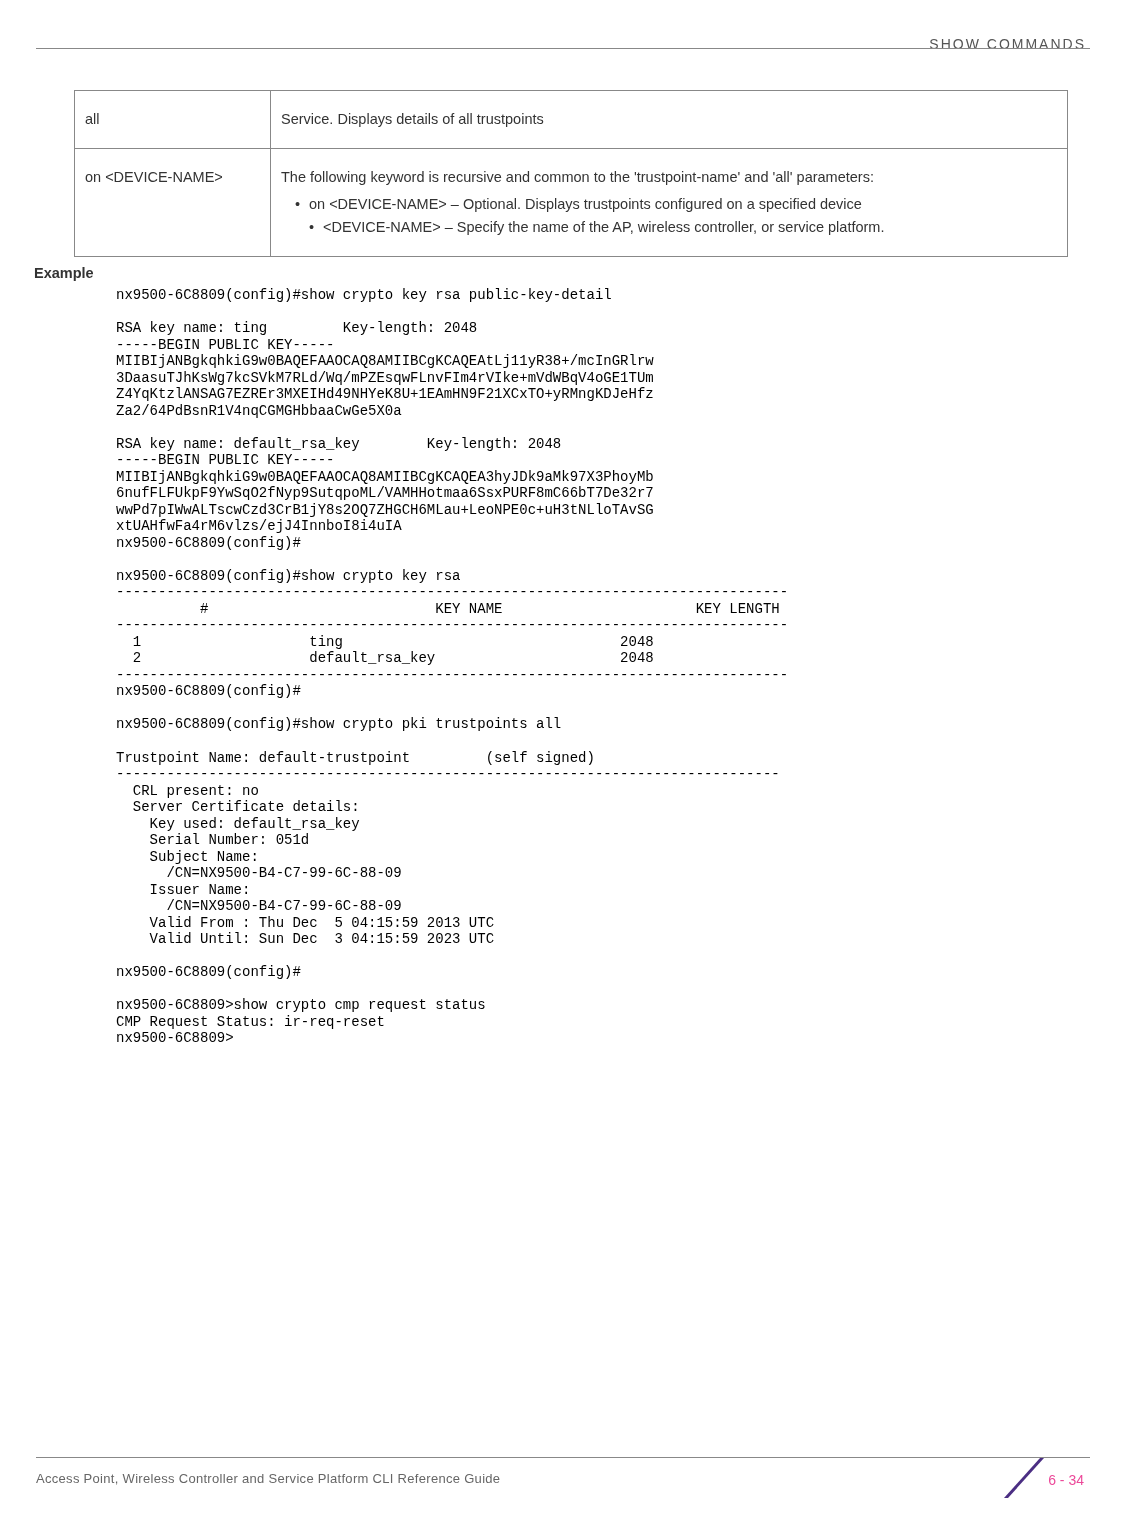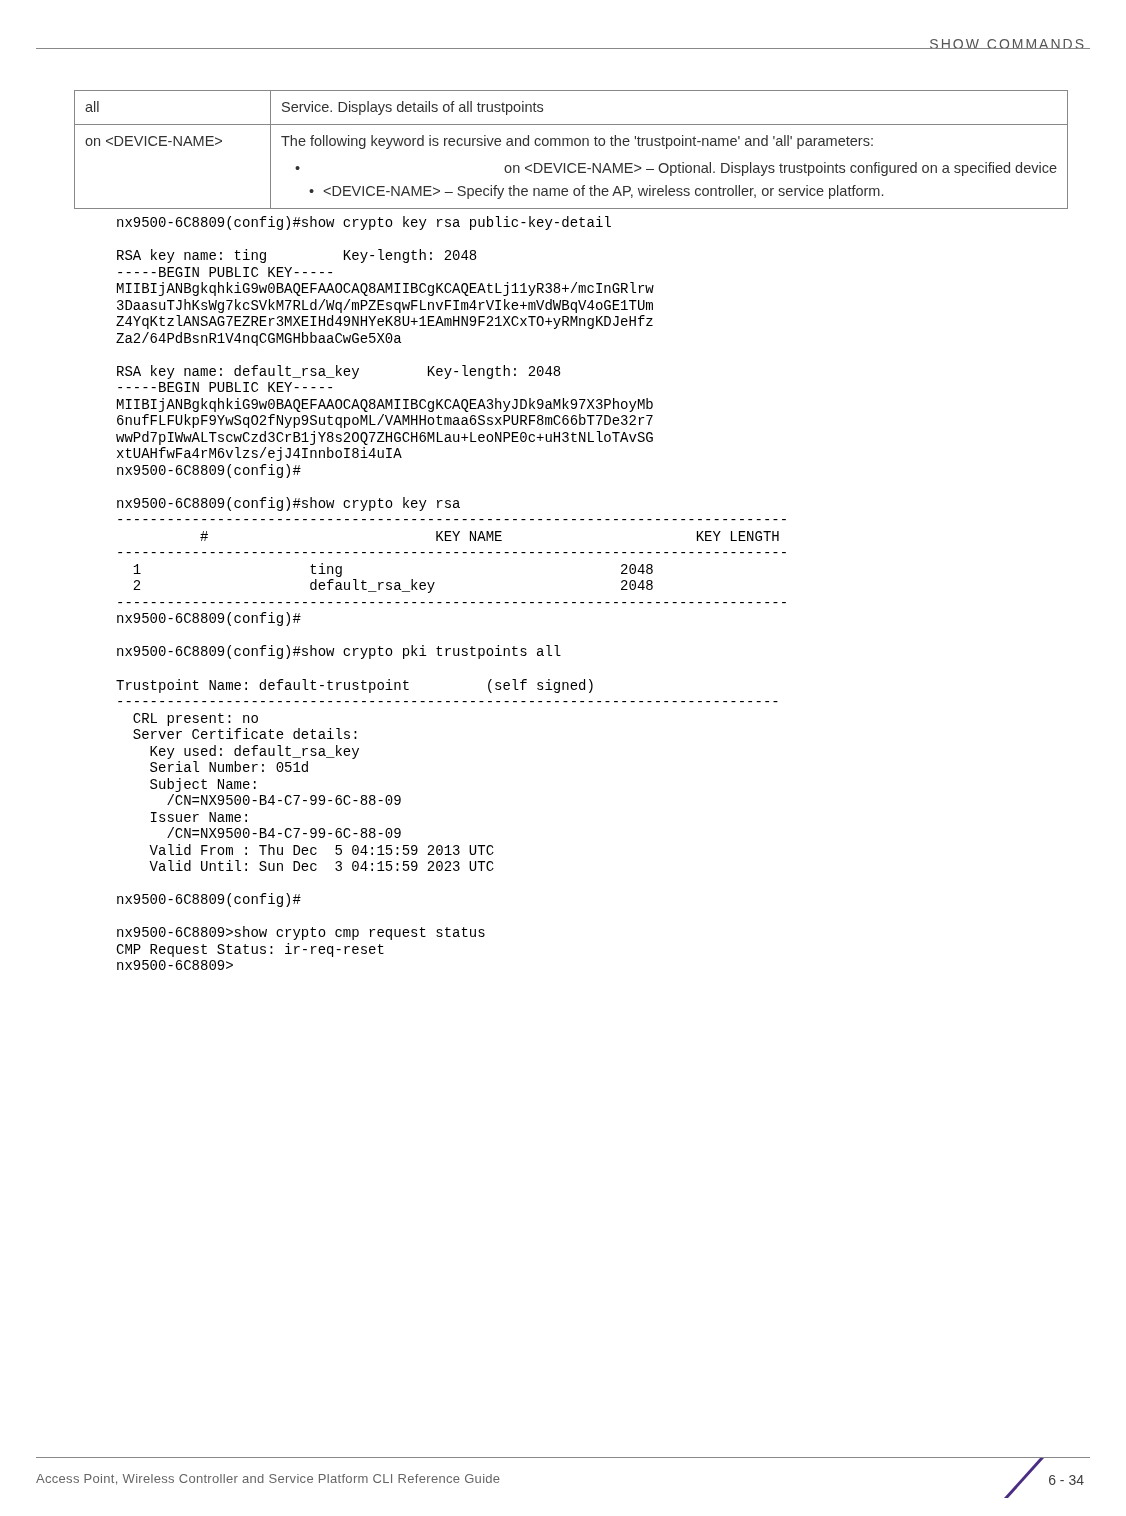--- a/index.html
+++ b/index.html
@@ -37,37 +37,36 @@
     .content {
       padding: 28px 58px 0 74px;
     }
     table.params {
       width: 100%;
       border-collapse: collapse;
       font-size: 14.5px;
     }
     table.params td {
       border: 1px solid #888;
-      padding: 6px 10px;
+      padding: 18px 10px;
       vertical-align: top;
       line-height: 1.45;
       margin-top: 20px;
     }
     table.params td.col1 {
       width: 196px;
     }
     .bullet-list {
       padding-left: 14px;
       padding-top: 6px;
     }
     .bullet-item {
       position: relative;
       padding-left: 14px;
       margin-bottom: 2px;
-      text-align: right;
     }
     .bullet-item::before {
       content: "•";
       position: absolute;
       left: 0;
       top: 0;
     }
     .sub-bullet {
       padding-left: 28px;
       position: relative;
@@ -118,21 +117,21 @@
     }
     .page-corner svg {
       position: absolute;
       left: 0; top: 0;
     }
     .page-num {
       position: absolute;
       right: 6px;
       bottom: 10px;
       font-size: 14px;
-      color: #404040;
+      color: #ec4899;
     }
   </style>
 </head>
 <body>
 
 <div class="header-area">
   <div class="header-label">SHOW COMMANDS</div>
   <div class="header-rule"></div>
 </div>
 
@@ -150,20 +149,21 @@
         <div>The following keyword is recursive and common to the 'trustpoint-name' and 'all' parameters:</div>
         <div class="bullet-list">
           <div class="bullet-item">on &lt;DEVICE-NAME&gt; – Optional. Displays trustpoints configured on a specified device</div>
           <div class="sub-bullet">&lt;DEVICE-NAME&gt; – Specify the name of the AP, wireless controller, or service platform.</div>
         </div>
       </td>
     </tr>
   </tbody>
     </table>
 
+  <div class="example-heading">Example</div>
 
   <div class="terminal">nx9500-6C8809(config)#show crypto key rsa public-key-detail
 
 RSA key name: ting         Key-length: 2048
 -----BEGIN PUBLIC KEY-----
 MIIBIjANBgkqhkiG9w0BAQEFAAOCAQ8AMIIBCgKCAQEAtLj11yR38+/mcInGRlrw
 3DaasuTJhKsWg7kcSVkM7RLd/Wq/mPZEsqwFLnvFIm4rVIke+mVdWBqV4oGE1TUm
 Z4YqKtzlANSAG7EZREr3MXEIHd49NHYeK8U+1EAmHN9F21XCxTO+yRMngKDJeHfz
 Za2/64PdBsnR1V4nqCGMGHbbaaCwGe5X0a
 

